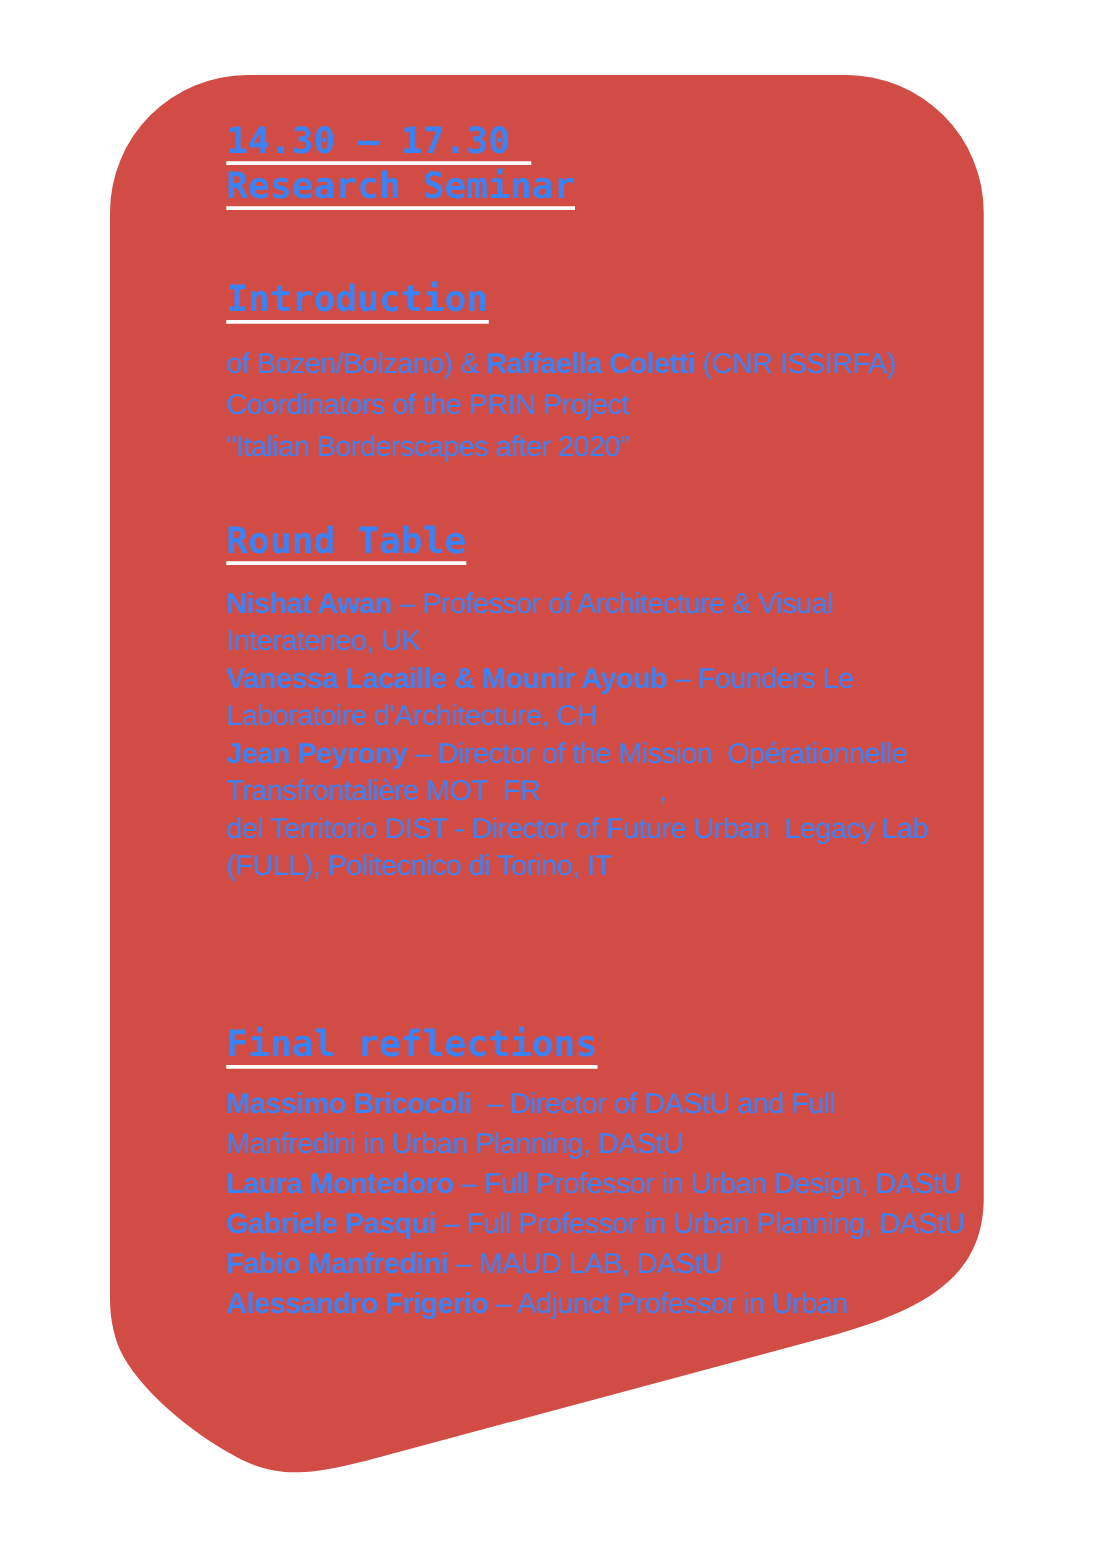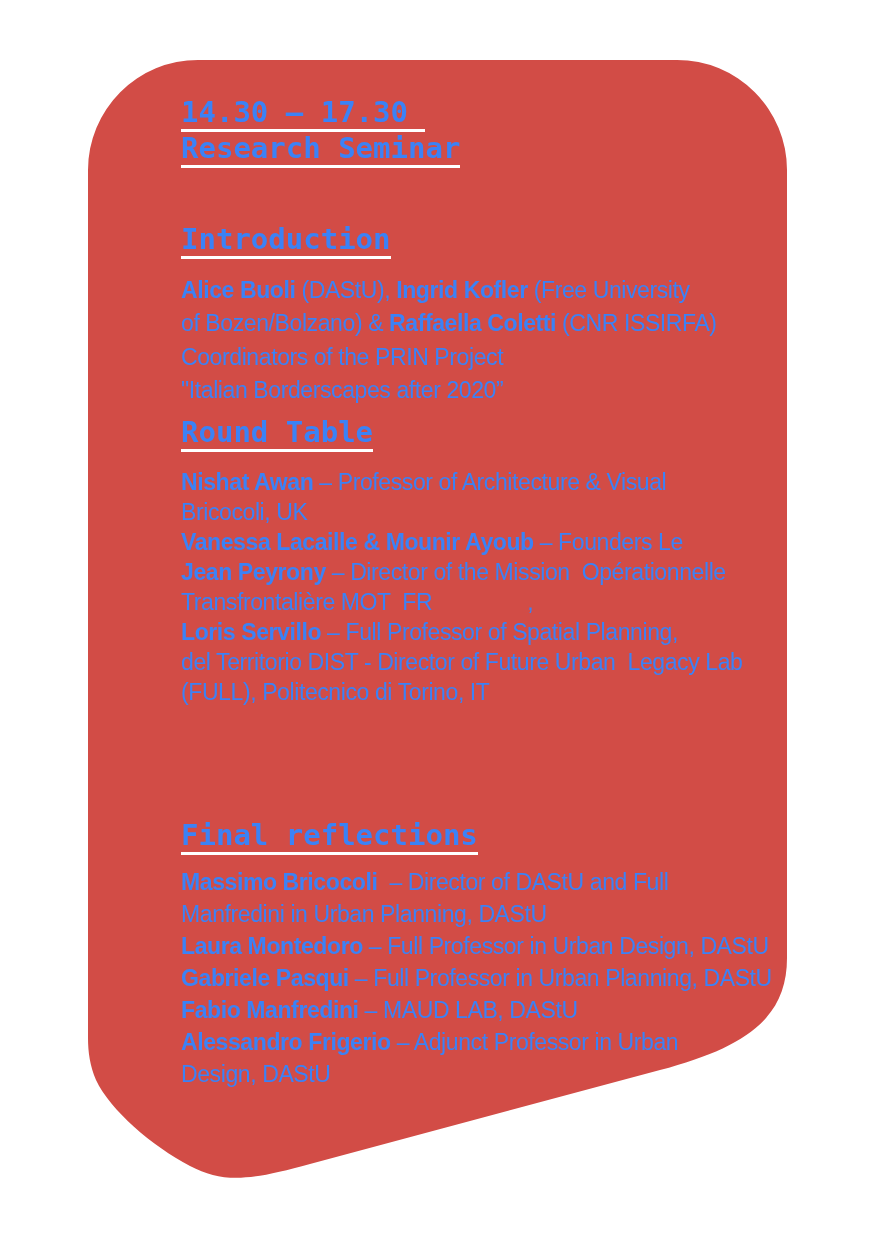--- a/index.html
+++ b/index.html
@@ -63,47 +63,45 @@
 
     <div class="abs title-block mono">
       <div class="h-line"><span class="h-underline">14.30 — 17.30&nbsp;</span></div>
       <div class="h-line"><span class="h-underline">Research Seminar</span></div>
     </div>
 
     <div class="abs sec-heading-intro mono h-line">
       <span class="h-underline">Introduction</span>
     </div>
     <div class="abs body-intro body-lines">
-        <div class="line"><span class="b">Alice Buoli</span><span> (DAStU), </span><span class="b">Ingrid Kofler</span><span> (Free University</span></div>
         <div class="line"><span>of Bozen/Bolzano) &amp; </span><span class="b">Raffaella Coletti</span><span> (CNR ISSIRFA)</span></div>
         <div class="line"><span>Coordinators of the PRIN Project</span></div>
         <div class="line"><span>"Italian Borderscapes after 2020”</span></div>
       </div>
 
     <div class="abs sec-heading-round mono h-line">
       <span class="h-underline">Round Table</span>
     </div>
     <div class="abs body-round body-lines">
         <div class="line"><span class="b">Nishat Awan</span><span> – Professor of Architecture &amp; Visual</span></div>
-        <div class="line"><span>Bricocoli, UK</span></div>
+        <div class="line"><span>Interateneo, UK</span></div>
         <div class="line"><span class="b">Vanessa Lacaille &amp; Mounir Ayoub</span><span> – Founders Le</span></div>
+        <div class="line"><span>Laboratoire d'Architecture, CH</span></div>
         <div class="line"><span class="b">Jean Peyrony</span><span> – Director of the Mission  Opérationnelle</span></div>
         <div class="line"><span>Transfrontalière MOT  FR</span><span class="gap" style="width: 95px;"></span><span>,</span></div>
-        <div class="line"><span class="b">Loris Servillo</span><span> – Full Professor of Spatial Planning,</span></div>
         <div class="line"><span>del Territorio DIST - Director of Future Urban  Legacy Lab</span></div>
         <div class="line"><span>(FULL), Politecnico di Torino, IT</span></div>
       </div>
 
     <div class="abs sec-heading-final mono h-line">
       <span class="h-underline">Final reflections</span>
     </div>
     <div class="abs body-final body-lines">
         <div class="line"><span class="b">Massimo Bricocoli</span><span>  – Director of DAStU and Full</span></div>
         <div class="line"><span>Manfredini in Urban Planning, DAStU</span></div>
         <div class="line"><span class="b">Laura Montedoro</span><span> – Full Professor in Urban Design, DAStU</span></div>
         <div class="line"><span class="b">Gabriele Pasqui</span><span> – Full Professor in Urban Planning, DAStU</span></div>
         <div class="line"><span class="b">Fabio Manfredini</span><span> – MAUD LAB, DAStU</span></div>
         <div class="line"><span class="b">Alessandro Frigerio</span><span> – Adjunct Professor in Urban</span></div>
-        <div class="line"><span>Design, DAStU</span></div>
       </div>
 
   </div>
 </div>
 
 </body></html>

